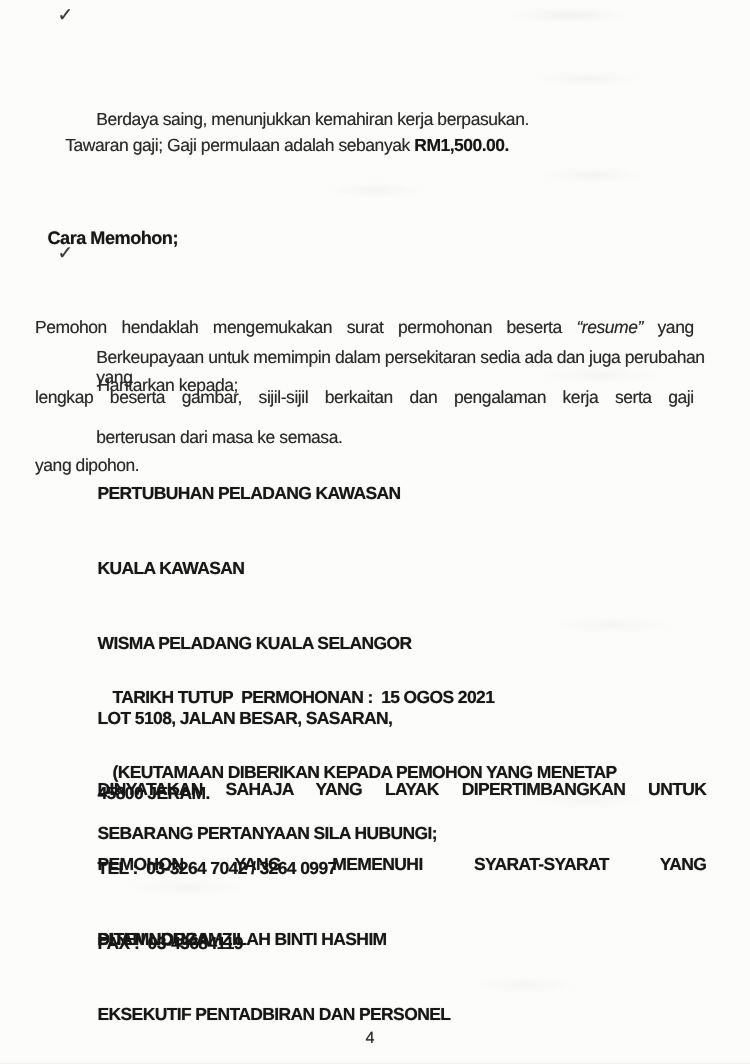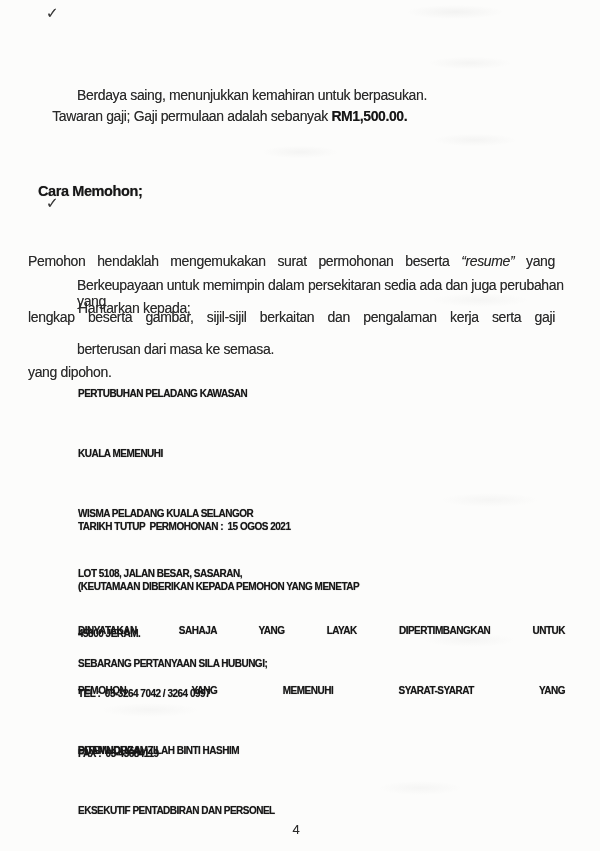--- a/index.html
+++ b/index.html
@@ -37,21 +37,21 @@
 
   .body-text {
     font-size: 14px;
     letter-spacing: -0.35px;
     line-height: 16px;
     color: #2a2a2a;
     text-shadow: 0 0 0.6px rgba(55,55,55,0.55);
     white-space: pre-wrap;
   }
   .bold-text {
-    font-size: 10px;
+    font-size: 14px;
     font-weight: bold;
     letter-spacing: -0.5px;
     color: #171717;
     text-shadow: 0 0 0.7px rgba(25,25,25,0.6);
     white-space: pre-wrap;
   }
 
   .bullet-item { position: relative; margin: 0; }
   .check {
     position: absolute;
@@ -94,21 +94,21 @@
 </style>
 </head>
 <body>
 
 <div class="page">
   <div class="artifacts"></div>
 
   <div class="block bullet-item body-text" style="top:7px;">
     <span class="check">✓</span>
     <div class="bullet-text">
-      <div>Berdaya saing, menunjukkan kemahiran untuk berpasukan.</div>
+      <div>Berdaya saing, menunjukkan kemahiran kerja berpasukan.</div>
     </div>
   </div>
 
   <div class="block bullet-item body-text" style="top:37px;">
     <span class="check">✓</span>
     <div class="bullet-text">
       <div>Berkeupayaan untuk memimpin dalam persekitaran sedia ada dan juga perubahan yang</div>
       <div>berterusan dari masa ke semasa.</div>
     </div>
   </div>
@@ -122,29 +122,29 @@
   <div class="block body-text para" style="top:215px;">
     <div class="jline"><span>Pemohon hendaklah mengemukakan surat permohonan beserta </span><span class="it">“resume”</span><span> yang</span></div>
     <div class="jline">lengkap beserta gambar, sijil-sijil berkaitan dan pengalaman kerja serta gaji</div>
     <div class="lline">yang dipohon.</div>
   </div>
 
   <div class="block body-text indent" style="top:300px;">Hantarkan kepada;</div>
 
   <div class="block bold-text indent lh20" style="top:344px;">
     <div>PERTUBUHAN PELADANG KAWASAN</div>
-    <div>KUALA MEMENUHI</div>
+    <div>KUALA KAWASAN</div>
     <div>WISMA PELADANG KUALA SELANGOR</div>
     <div>LOT 5108, JALAN BESAR, SASARAN,</div>
     <div>45800 JERAM.</div>
     <div>TEL :  03-3264 7042 / 3264 0997</div>
     <div>FAX :  03-43684119</div>
   </div>
 
-  <div class="block bold-text indent lh20" style="top:477px;">
+  <div class="block bold-text indent lh20" style="top:507px;margin-left:12px;">
     <div>TARIKH TUTUP  PERMOHONAN :  15 OGOS 2021</div>
     <div>(KEUTAMAAN DIBERIKAN KEPADA PEMOHON YANG MENETAP</div>
   </div>
 
   <div class="block bold-text indent lh20" style="top:581px;">
     <div class="jline">DINYATAKAN SAHAJA YANG LAYAK DIPERTIMBANGKAN UNTUK</div>
     <div class="jline">PEMOHON YANG MEMENUHI SYARAT-SYARAT YANG</div>
     <div class="lline">DITEMUDUGA</div>
   </div>
 

